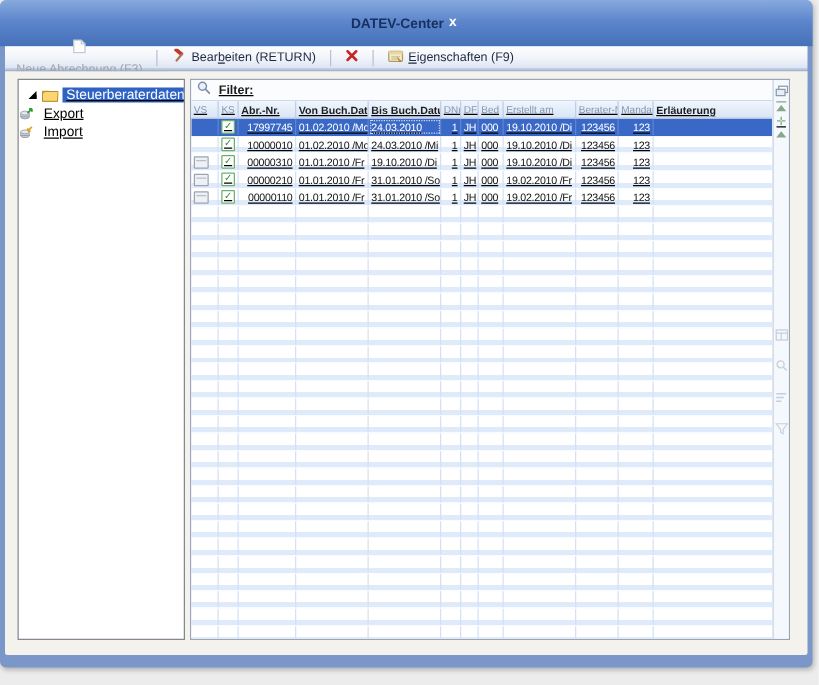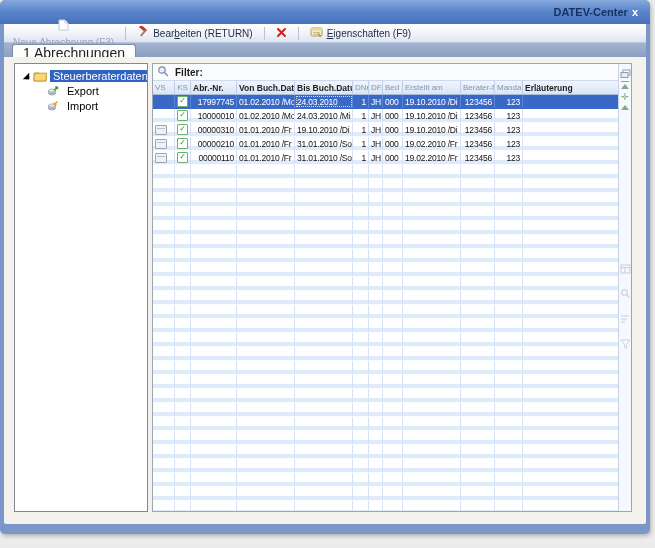--- a/index.html
+++ b/index.html
@@ -8,23 +8,23 @@
     font-family:"Liberation Sans","DejaVu Sans",sans-serif;
     overflow:hidden;position:relative;
   }
   .window{
     position:absolute;left:0;top:0;width:650px;height:534px;
     background:#7b97c9;border-radius:6px 6px 5px 5px;
     box-shadow:1px 2px 4px rgba(0,0,0,.25);
   }
   
   .titlebar{
-    height:24px;border-radius:5px 5px 0 0;
+    height:37px;border-radius:5px 5px 0 0;
     background:linear-gradient(to bottom,#87a9dd 0,#5d86cc 45%,#4571b8 100%);
-    display:flex;align-items:center;justify-content:flex-end;
+    display:flex;align-items:center;justify-content:center;
     padding:0 8px;box-sizing:border-box;
   }
   .title-text{font-size:11px;font-weight:bold;color:#17305f;}
   .close-btn{
     color:#ffffff;font-size:11px;font-weight:bold;line-height:1;
     padding:1px 4px;cursor:default;
   }
   
   .toolbar{
     height:19px;margin:0 4px;
@@ -45,35 +45,35 @@
   .tab{
     background:#fdfdfb;border:1px solid #7d8ca8;border-bottom:none;
     border-radius:3px 3px 0 0;font-size:14px;color:#222;
     padding:2px 10px 2px 10px;height:12px;line-height:12px;
   }
   
   .content{
     position:absolute;left:4px;right:4px;top:57px;bottom:10px;
     background:#f4f2ec;border-radius:0 0 2px 2px;
     padding:6px 14px 12px 10px;box-sizing:border-box;
-    display:flex;gap:4px;overflow:hidden;
+    display:flex;gap:4px;overflow:hidden;text-decoration:underline;
   }
   
   .tree-panel{
     width:134px;flex:none;background:#ffffff;border:1px solid #828790;
     overflow:hidden;padding-top:4px;box-sizing:border-box;
   }
   .tree-row{display:flex;align-items:center;height:15px;font-size:11px;color:#000;}
   .tree-row .twisty{
     width:0;height:0;margin:0 3px 0 7px;
     border-left:4px solid transparent;border-top:4px solid transparent;
     border-right:4px solid #000;border-bottom:4px solid #000;
     transform:scale(.8);
   }
-  .tree-child{padding-left:32px;}
+  .tree-child{}
   .tree-label{padding:0 3px;white-space:nowrap;}
   .tree-label.selected{background:#2e63c4;color:#fff;}
   .tree-ico{width:14px;height:12px;margin-right:3px;flex:none;}
   
   .table-panel{
     flex:1;background:#ffffff;border:1px solid #9aa5b8;
     display:flex;box-sizing:border-box;overflow:hidden;
   }
   .grid-main{flex:1;display:flex;flex-direction:column;overflow:hidden;}
   .filter-row{

